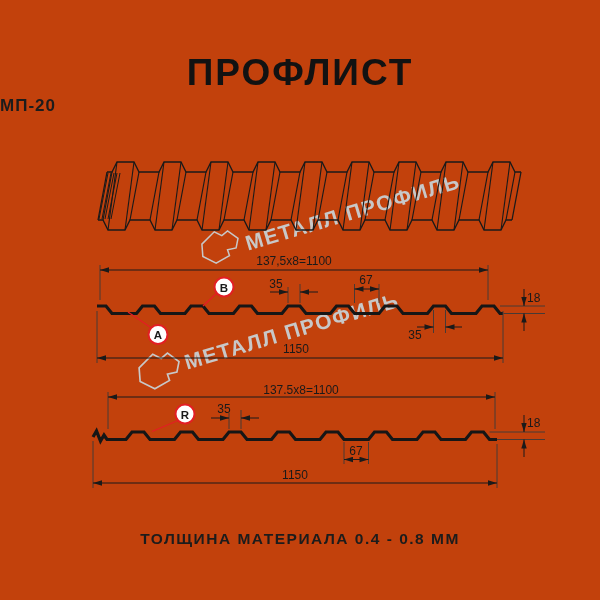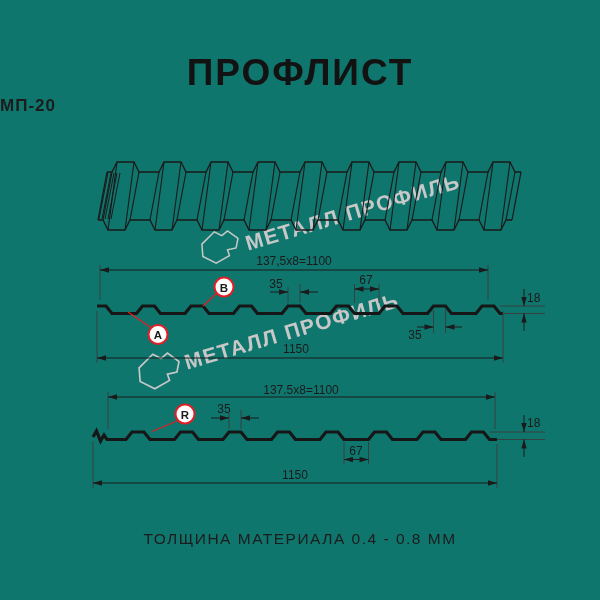--- a/index.html
+++ b/index.html
@@ -1,23 +1,23 @@
 <!DOCTYPE html>
 <html><head>
 <meta charset="utf-8">
 <style>
   html,body{margin:0;padding:0;background:#fff;}
-  .canvas{position:relative;width:600px;height:600px;background:#0f766e;overflow:hidden;
+  .canvas{position:relative;width:600px;height:600px;background:#c2410c;overflow:hidden;
           font-family:"Liberation Sans",sans-serif;color:#1a1a1a;}
   .title{position:absolute;left:0;top:52px;width:600px;text-align:center;
          font-size:37px;font-weight:700;letter-spacing:2px;color:#121212;}
   .subtitle{position:absolute;left:0;top:96px;width:600px;text-align:left;
          font-size:17px;font-weight:600;letter-spacing:1px;color:#1c1c1c;}
   .footer{position:absolute;left:0;top:530px;width:600px;text-align:center;
-         font-size:15.5px;font-weight:400;letter-spacing:1.5px;color:#1c1c1c;}
+         font-size:15.5px;font-weight:700;letter-spacing:1.5px;color:#1c1c1c;}
   .layer{position:absolute;left:0;top:0;pointer-events:none;}
   .wm{position:absolute;pointer-events:none;}
   .wm-text{display:inline-block;white-space:nowrap;font-weight:700;font-size:21px;
            letter-spacing:1.5px;transform:rotate(-16.5deg);transform-origin:0 50%;}
   svg text{font-family:"Liberation Sans",sans-serif;font-size:12px;fill:#1a1a1a;}
   svg text.red{font-size:11.5px;font-weight:700;}
 </style>
 </head>
 <body>
 

